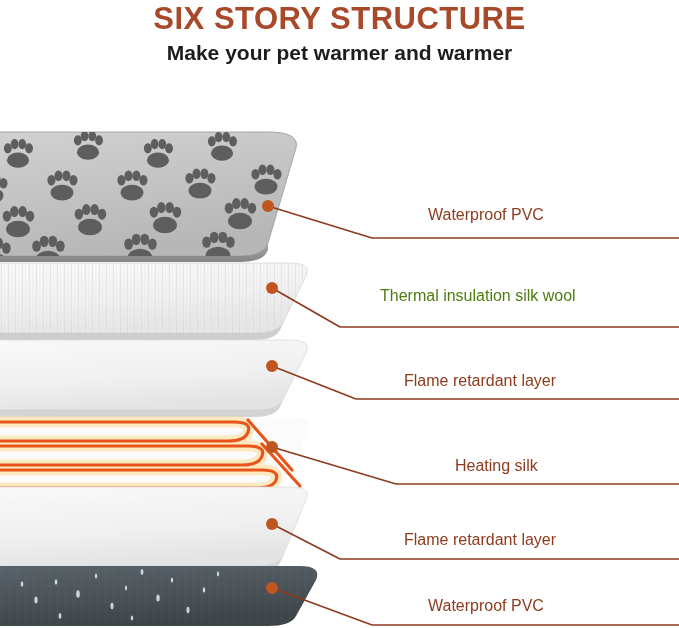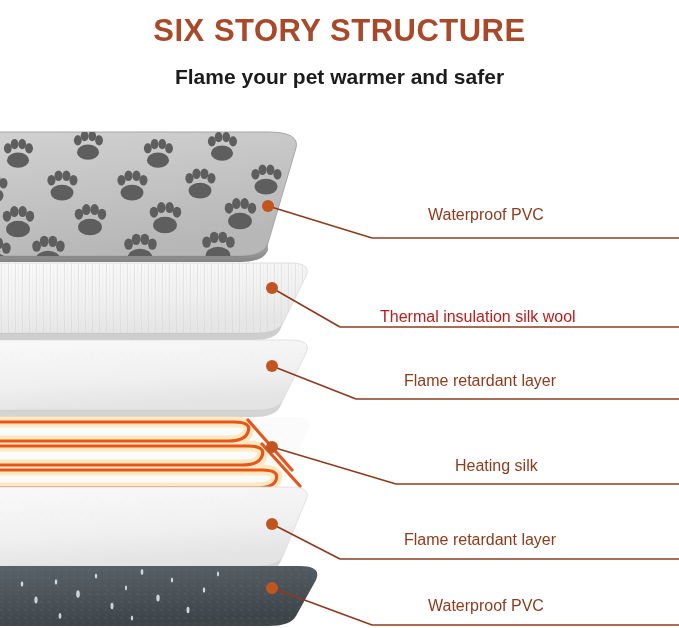--- a/index.html
+++ b/index.html
@@ -17,21 +17,21 @@
   }
 
   
   #header {
     position: absolute;
     left: 0; top: 0;
     width: 679px;
     text-align: center;
   }
   #title {
-    margin: 12px;
+    margin: 0;
     padding-top: 2px;
     font-size: 31px;
     font-weight: bold;
     letter-spacing: 0.5px;
     color: #a8492a;
     line-height: 34px;
     white-space: nowrap;
   }
   #subtitle {
     margin: 0;
@@ -59,21 +59,21 @@
     line-height: 24px;
   }
 </style>
 </head>
 <body>
 
 <div id="root" style="background: rgb(255, 255, 255);">
 
   <div id="header">
     <div id="title" style="color: rgb(168, 73, 42);">SIX STORY STRUCTURE</div>
-    <div id="subtitle" style="color: rgb(28, 28, 28);">Flame your pet warmer and safer</div>
+    <div id="subtitle" style="color: rgb(28, 28, 28);">Make your pet warmer and warmer</div>
   </div>
 
   <svg id="stack" viewBox="0 0 679 628">
     <defs>
 
       <linearGradient id="gTopPvc" x1="0" y1="0" x2="0.35" y2="1">
         <stop offset="0%" stop-color="#d2d2d2"></stop>
         <stop offset="55%" stop-color="#c3c3c3"></stop>
         <stop offset="100%" stop-color="#b7b7b7"></stop>
       </linearGradient>
@@ -353,20 +353,20 @@
         <line x1="340" y1="327" x2="679" y2="327" stroke="#8e3b1d" stroke-width="1.7"></line>
         <line x1="356" y1="399" x2="679" y2="399" stroke="#8e3b1d" stroke-width="1.7"></line>
         <line x1="396" y1="484" x2="679" y2="484" stroke="#8e3b1d" stroke-width="1.7"></line>
         <line x1="340" y1="559" x2="679" y2="559" stroke="#8e3b1d" stroke-width="1.7"></line>
         <line x1="372" y1="625" x2="679" y2="625" stroke="#8e3b1d" stroke-width="1.7"></line>
       </g>
   </svg>
 
   <div id="labels">
       <div class="label-text" style="left: 428px; top: 203px; color: rgb(142, 59, 29);">Waterproof PVC</div>
-      <div class="label-text" style="left: 380px; top: 305px; color: #b91c1c;">Thermal insulation silk wool</div>
+      <div class="label-text" style="left: 380px; top: 284px; color: #4d7c0f;">Thermal insulation silk wool</div>
       <div class="label-text" style="left: 404px; top: 369px; color: rgb(142, 59, 29);">Flame retardant layer</div>
       <div class="label-text" style="left: 455px; top: 454px; color: rgb(142, 59, 29);">Heating silk</div>
       <div class="label-text" style="left: 404px; top: 528px; color: rgb(142, 59, 29);">Flame retardant layer</div>
       <div class="label-text" style="left: 428px; top: 594px; color: rgb(142, 59, 29);">Waterproof PVC</div>
     </div>
 
 </div>
 
 </body></html>

